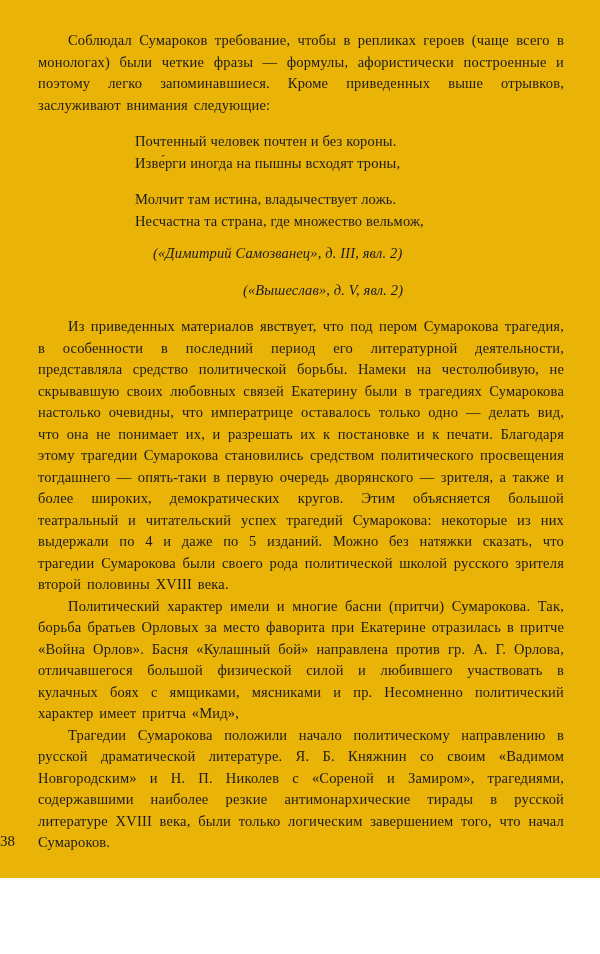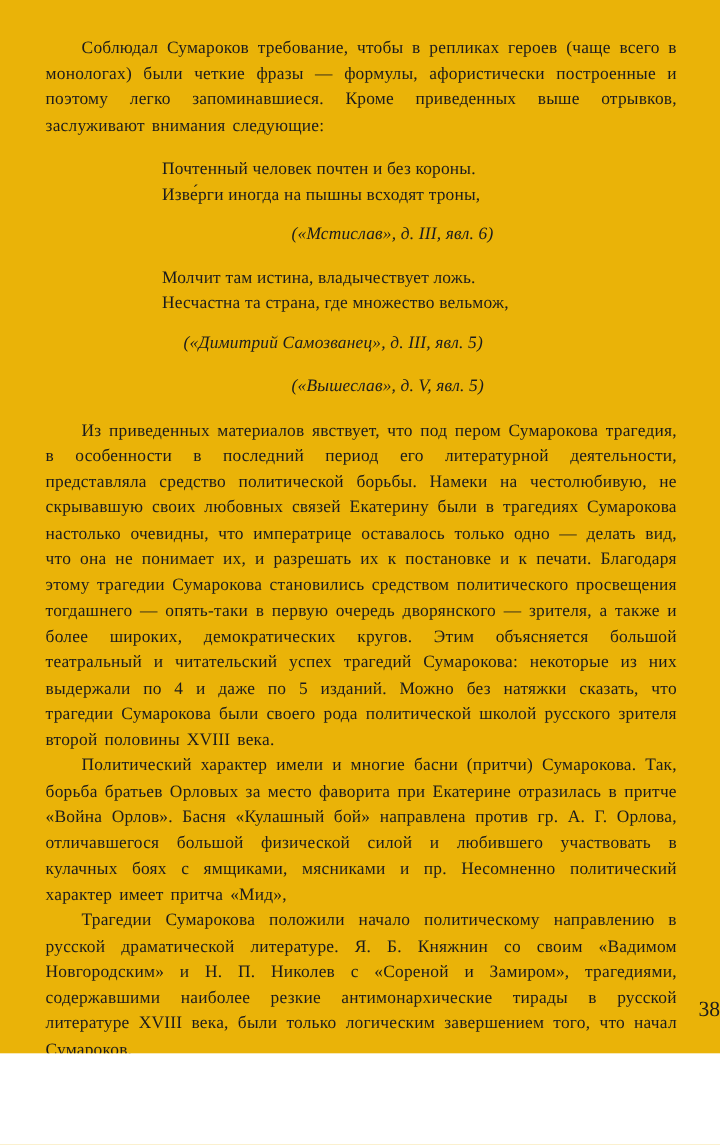--- a/index.html
+++ b/index.html
@@ -35,46 +35,45 @@
     margin-top: 11px;
     letter-spacing: 0.01em;
   }
   .attr-wide { margin-left: 108px; }
   .attr-narrow { margin-left: 18px; }
   .pagenum {
     position: absolute;
     left: 0;
     right: 0;
     bottom: 26px;
-    text-align: right;
-    font-size: 18px;
+    text-align: left;
+    font-size: 15px;
     color: #1b1b1d;
   }
 </style>
 </head>
 <body>
 
 <div class="page">
 
   <p class="body">Соблюдал Сумароков требование, чтобы в репликах героев (чаще всего в монологах) были четкие фразы — формулы, афористически построенные и поэтому легко запоминавшиеся. Кроме приведенных выше отрывков, заслуживают внимания следующие:</p>
 
   <div class="quote">
     <div class="vline">Почтенный человек почтен и без короны.</div>
     <div class="vline">Изве́рги иногда на пышны всходят троны,</div>
-    <div class="attr attr-wide">(«Мстислав», д. III, явл. 6)</div>
   </div>
 
   <div class="quote">
     <div class="vline">Молчит там истина, владычествует ложь.</div>
     <div class="vline">Несчастна та страна, где множество вельмож,</div>
-    <div class="attr attr-narrow">(«Димитрий Самозванец», д. III, явл. 5)</div>
+    <div class="attr attr-narrow">(«Димитрий Самозванец», д. III, явл. 2)</div>
   </div>
 
   <div class="quote">
-    <div class="attr attr-wide">(«Вышеслав», д. V, явл. 5)</div>
+    <div class="attr attr-wide">(«Вышеслав», д. V, явл. 2)</div>
   </div>
 
   <p class="body">Из приведенных материалов явствует, что под пером Сумарокова трагедия, в особенности в последний период его литературной деятельности, представляла средство политической борьбы. Намеки на честолюбивую, не скрывавшую своих любовных связей Екатерину были в трагедиях Сумарокова настолько очевидны, что императрице оставалось только одно — делать вид, что она не понимает их, и разрешать их к постановке и к печати. Благодаря этому трагедии Сумарокова становились средством политического просвещения тогдашнего — опять-таки в первую очередь дворянского — зрителя, а также и более широких, демократических кругов. Этим объясняется большой театральный и читательский успех трагедий Сумарокова: некоторые из них выдержали по 4 и даже по 5 изданий. Можно без натяжки сказать, что трагедии Сумарокова были своего рода политической школой русского зрителя второй половины XVIII века.</p>
   <p class="body">Политический характер имели и многие басни (притчи) Сумарокова. Так, борьба братьев Орловых за место фаворита при Екатерине отразилась в притче «Война Орлов». Басня «Кулашный бой» направлена против гр. А. Г. Орлова, отличавшегося большой физической силой и любившего участвовать в кулачных боях с ямщиками, мясниками и пр. Несомненно политический характер имеет притча «Мид»,</p>
   <p class="body">Трагедии Сумарокова положили начало политическому направлению в русской драматической литературе. Я. Б. Княжнин со своим «Вадимом Новгородским» и Н. П. Николев с «Сореной и Замиром», трагедиями, содержавшими наиболее резкие антимонархические тирады в русской литературе XVIII века, были только логическим завершением того, что начал Сумароков.</p>
 
   <div class="pagenum">38</div>
 
 </div>
 

